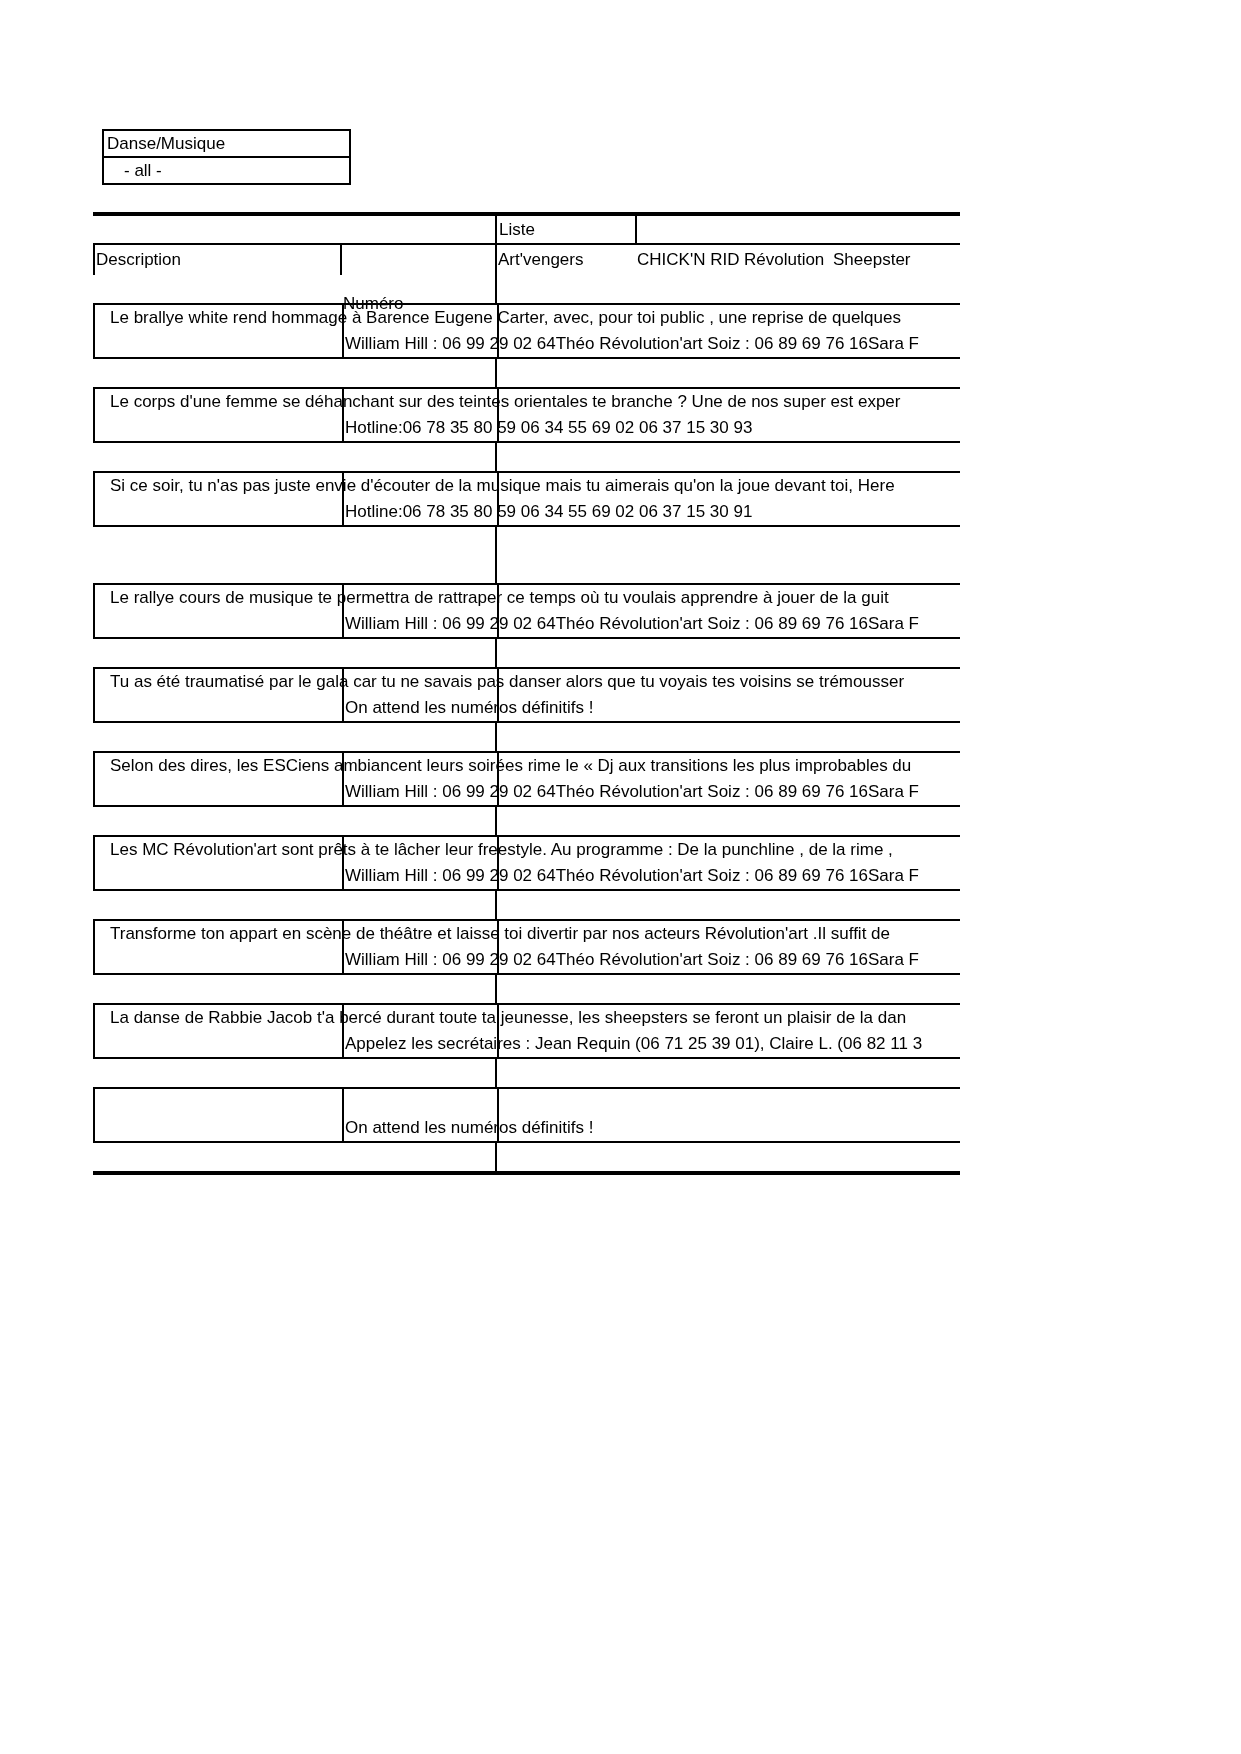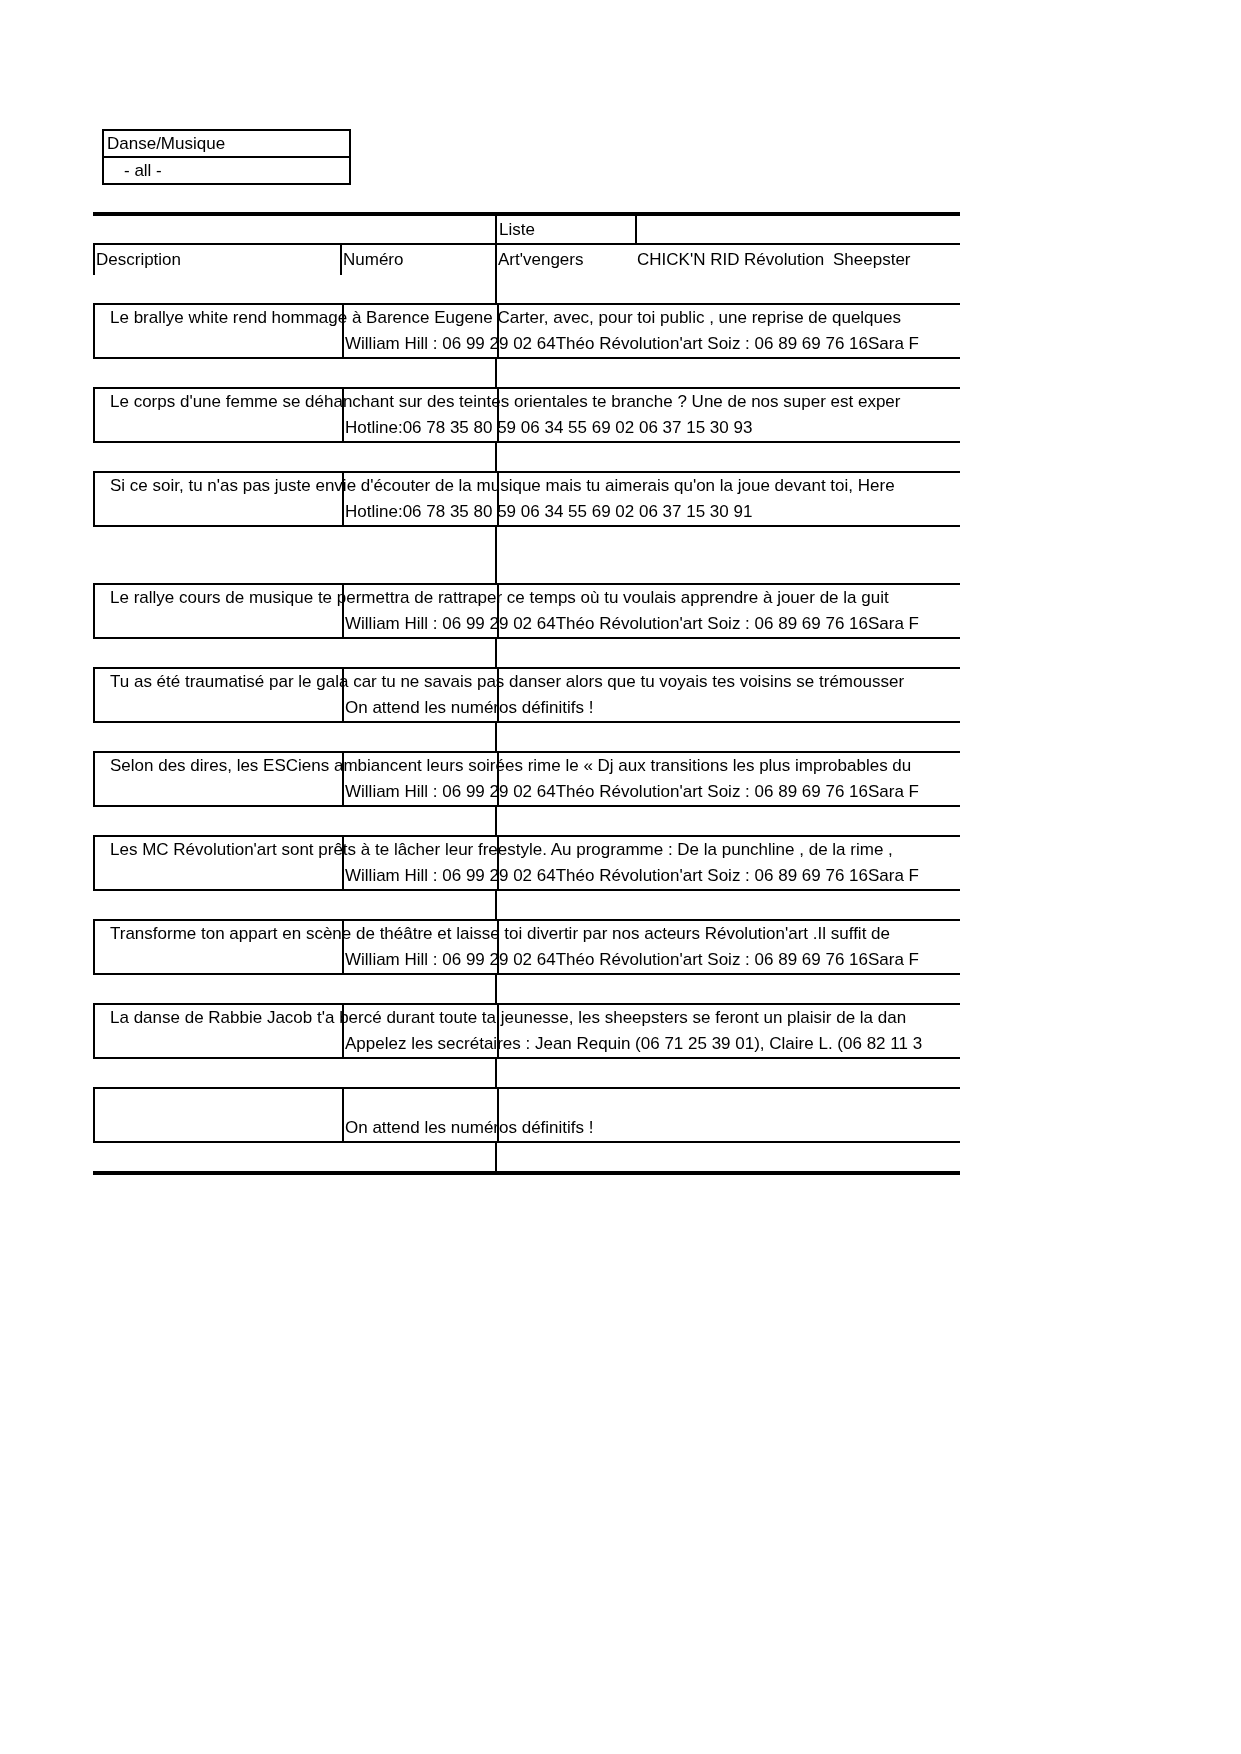--- a/index.html
+++ b/index.html
@@ -74,21 +74,21 @@
     position: relative;
     height: 30px;
   }
   .header-row .col-label {
     position: absolute;
     top: 0;
     line-height: 30px;
     white-space: pre;
   }
   .h0 { left: 3px; }
-  .h1 { left: 250px; }
+  .h1 { left: 250px; margin-top: 44px; }
   .h2 { left: 405px; }
   .h3 { left: 544px; text-align: right; }
   .h4 { left: 651px; }
   .h5 { left: 740px; }
   .gap {
     position: relative;
     height: 28px;
   }
   .block {
     position: relative;

